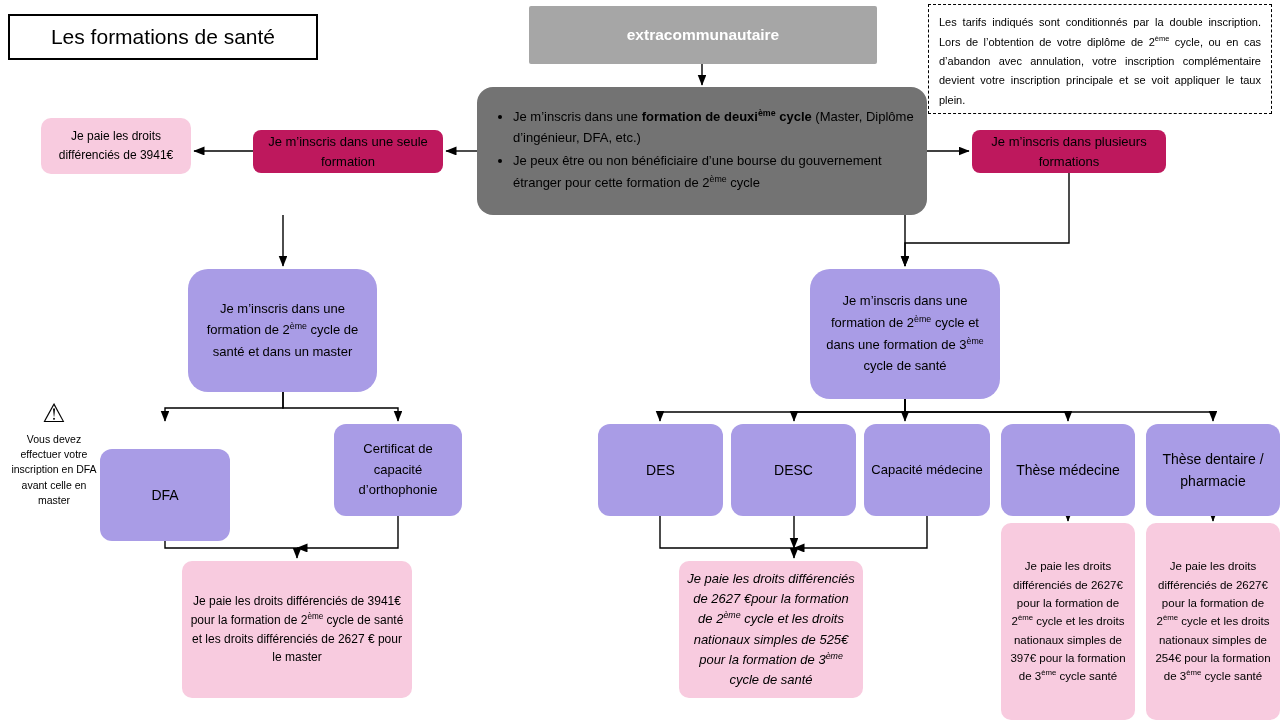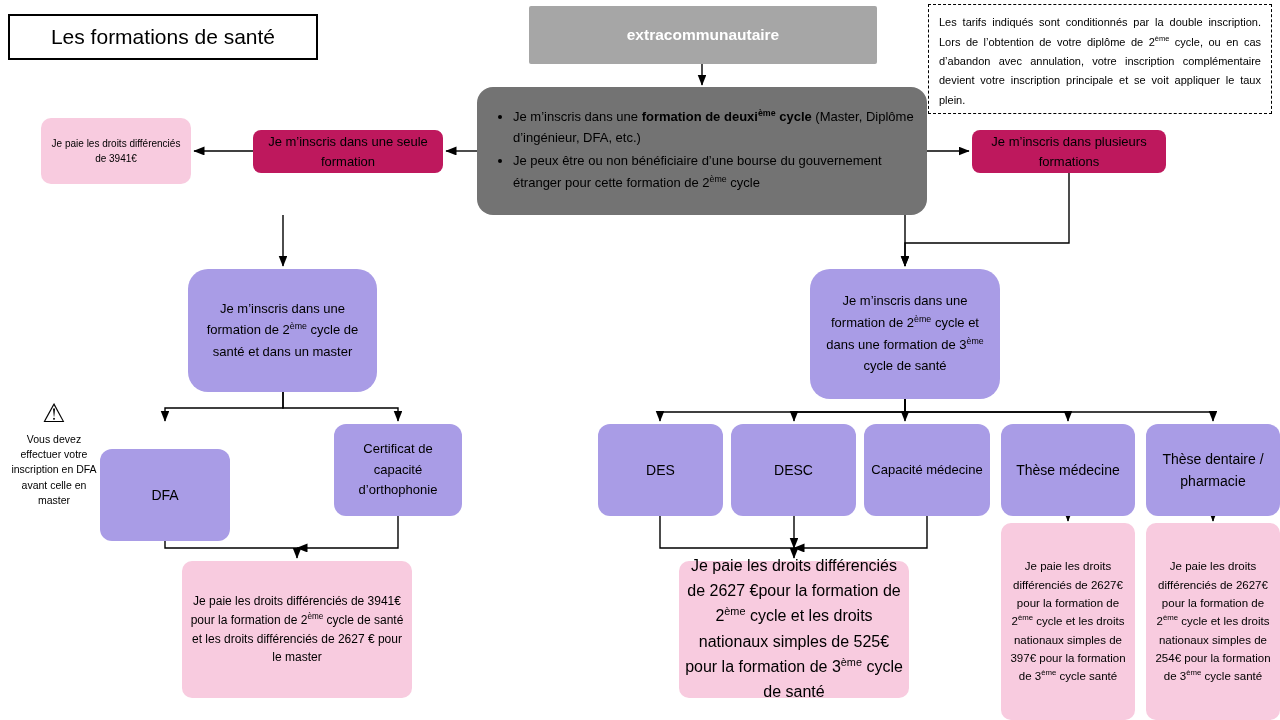--- a/index.html
+++ b/index.html
@@ -40,37 +40,37 @@
   .teal{
     background:#be185d;border-radius:8px;color:#000;
     font-size:13px;line-height:1.5;
   }
   .teal-left{left:253px;top:130px;width:190px;height:43px;}
   .teal-right{left:972px;top:130px;width:194px;height:43px;}
   .pink{
     background:#f8cbdf;border-radius:10px;color:#000;
     font-size:12px;line-height:1.55;padding:6px;
   }
-  .pink-topleft{left:41px;top:118px;width:150px;height:66px;font-size:10px;justify-content:center;}
+  .pink-topleft{left:41px;top:118px;width:150px;height:56px;font-size:12px;justify-content:center;}
   .purple{
     background:#a99ce6;border-radius:20px;color:#000;
     font-size:13px;line-height:1.6;padding:6px;
   }
   .purple-l1{left:188px;top:269px;width:189px;height:123px;}
   .purple-r1{left:810px;top:269px;width:190px;height:130px;text-align:center;}
   .purple-leaf{border-radius:12px;}
   .p-dfa{left:100px;top:424px;width:130px;height:92px;font-size:14px;margin-top:25px;}
   .p-ortho{left:334px;top:424px;width:128px;height:92px;}
   .p-des{left:598px;top:424px;width:125px;height:92px;font-size:14px;}
   .p-desc{left:731px;top:424px;width:125px;height:92px;font-size:14px;}
   .p-cap{left:864px;top:424px;width:126px;height:92px;}
   .p-these-med{left:1001px;top:424px;width:134px;height:92px;font-size:14px;}
   .p-these-dent{left:1146px;top:424px;width:134px;height:92px;font-size:14px;}
   .pink-bl{left:182px;top:561px;width:230px;height:137px;font-size:12px;}
-  .pink-bc{left:679px;top:561px;width:230px;height:137px;font-size:16px;}
+  .pink-bc{left:679px;top:561px;width:184px;height:137px;font-size:13px;font-style:italic;}
   .pink-br1{left:1001px;top:523px;width:134px;height:197px;font-size:11.5px;line-height:1.6;}
   .pink-br2{left:1146px;top:523px;width:134px;height:197px;font-size:11.5px;line-height:1.6;}
   .warn{
     position:absolute;left:10px;top:400px;width:88px;
     text-align:center;font-size:10.5px;line-height:1.45;color:#000;
   }
   .warn .glyph{font-size:26px;line-height:1;display:block;margin-bottom:6px;}
   sup{font-size:0.68em;vertical-align:super;}
   b{font-weight:bold;}
   svg.wires{position:absolute;left:0;top:0;width:1280px;height:720px;pointer-events:none;}

